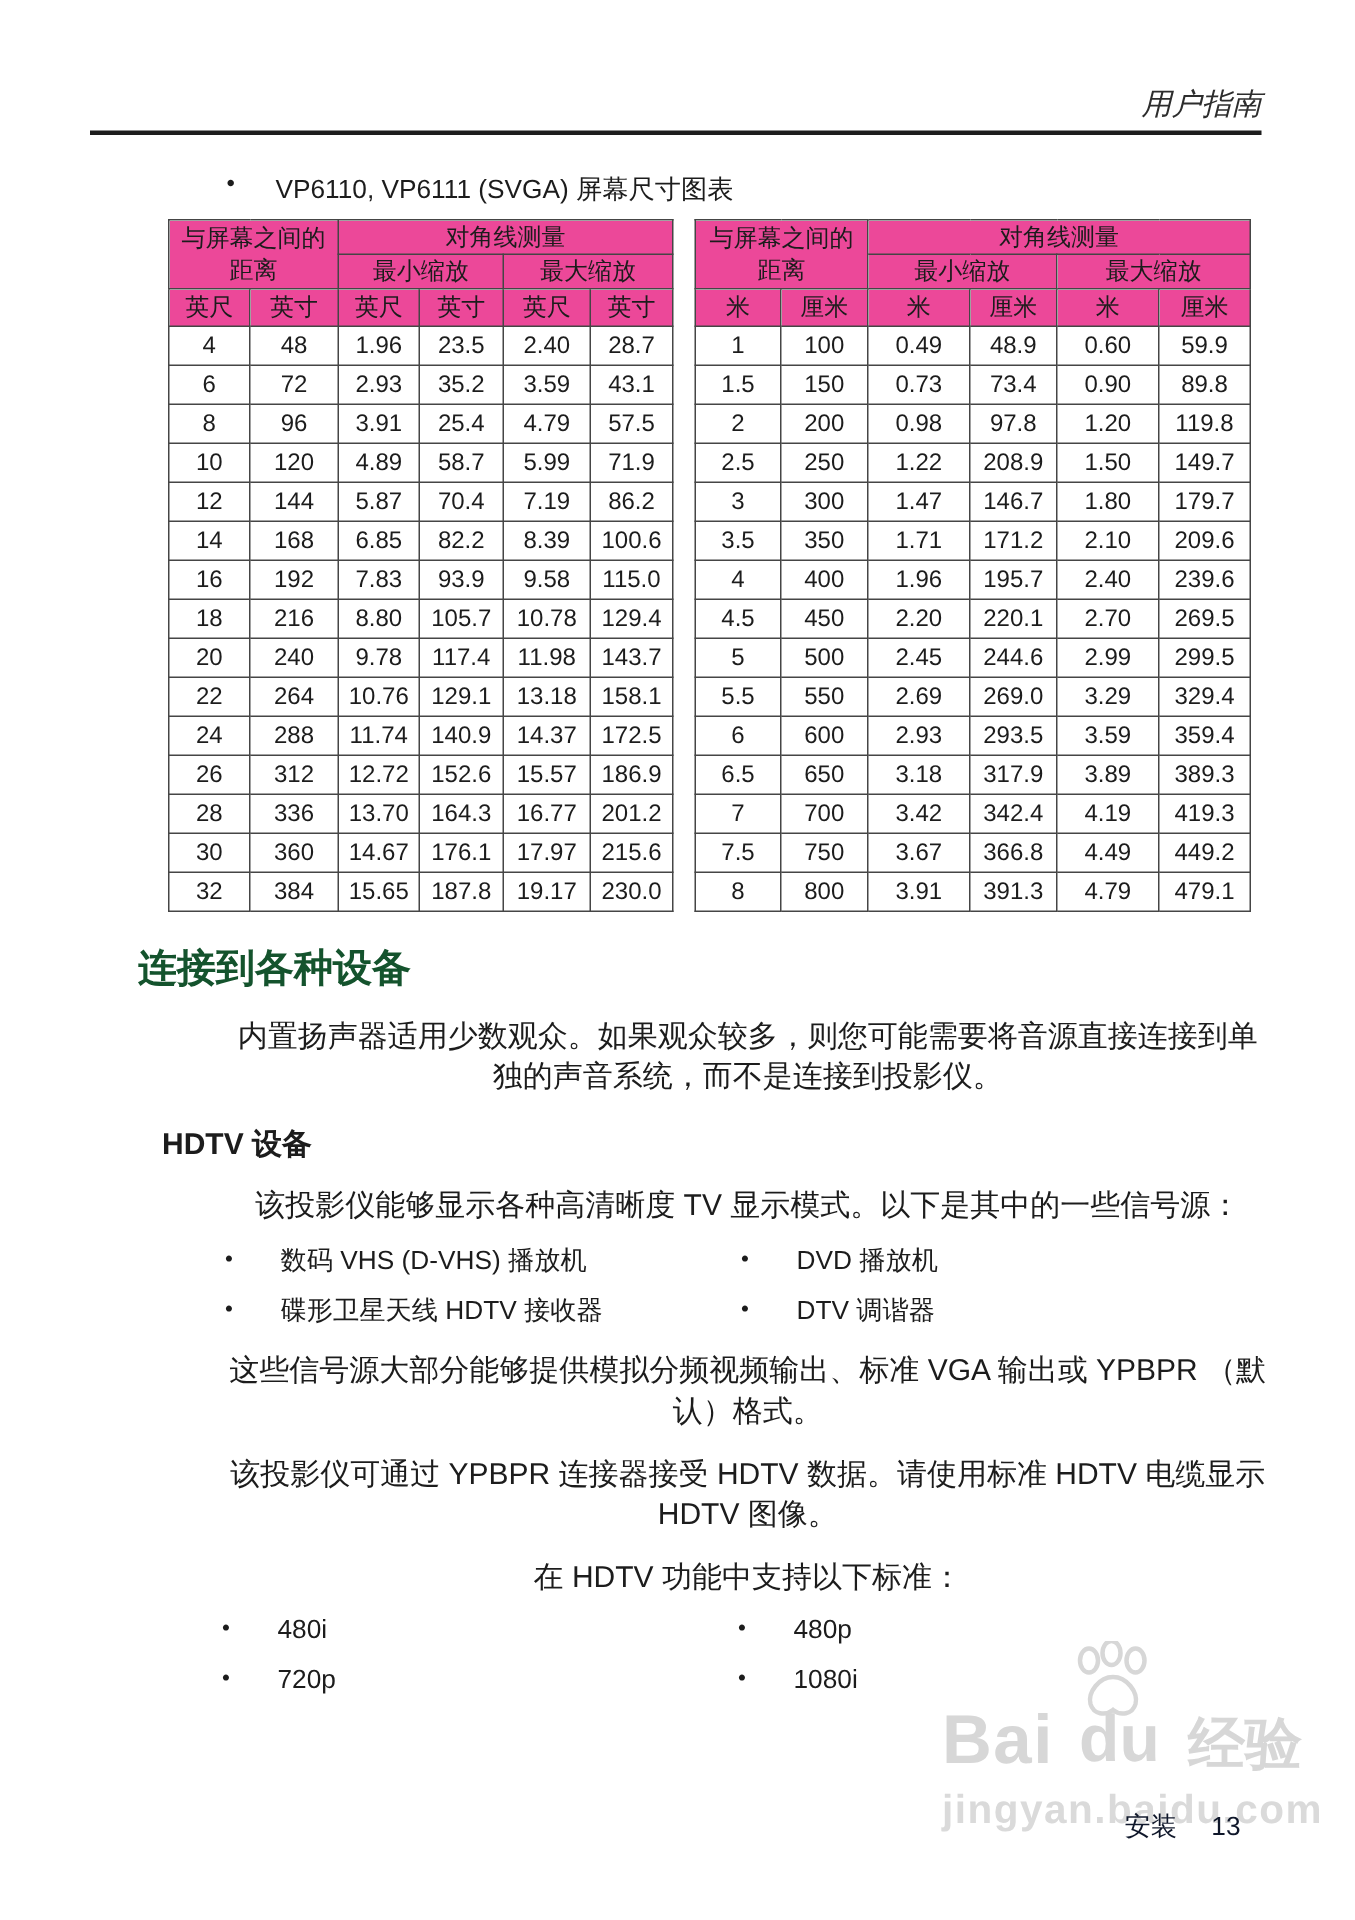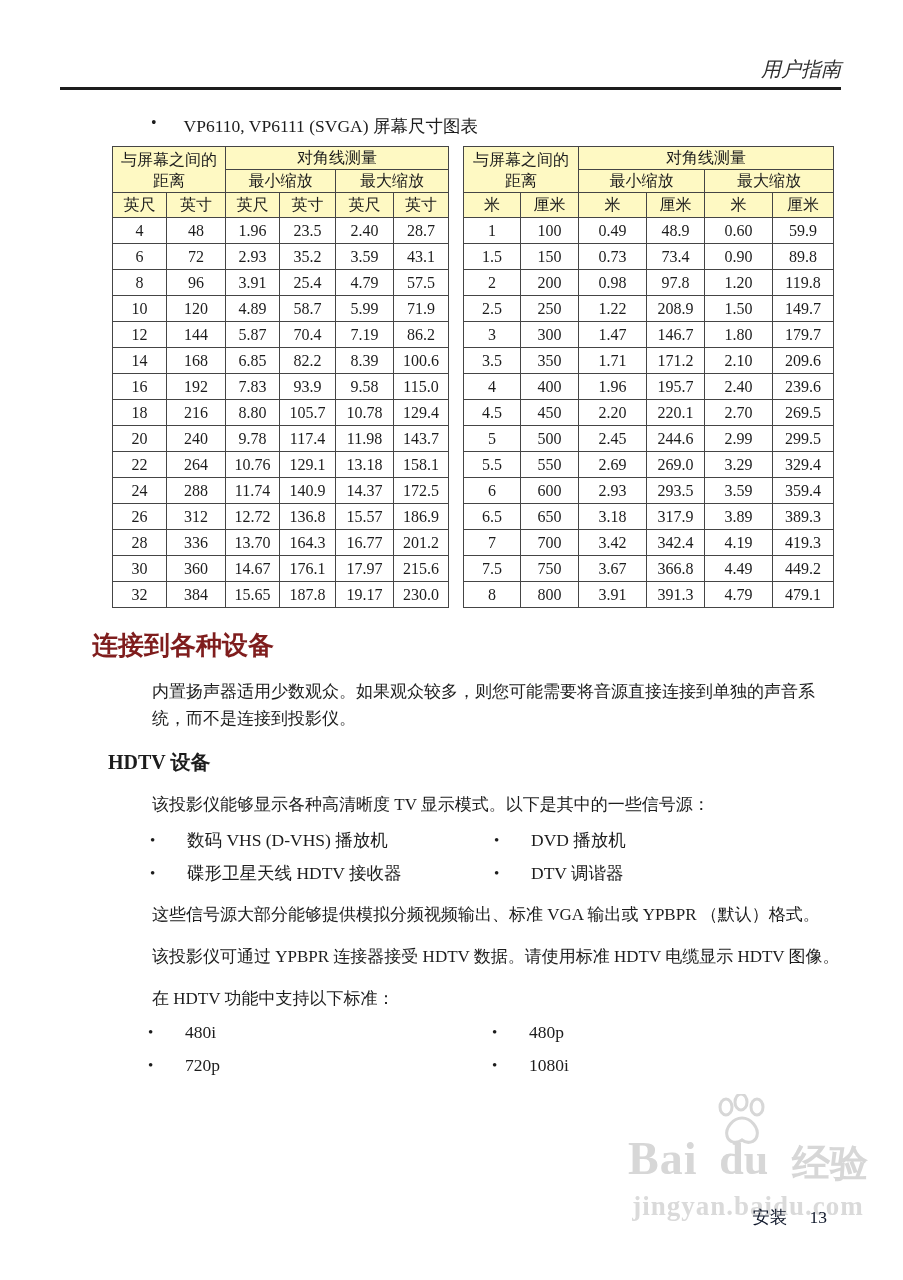--- a/index.html
+++ b/index.html
@@ -1,44 +1,44 @@
 <!DOCTYPE html>
 <html><head>
 <meta charset="utf-8">
 <style>
   html,body { margin:0; padding:0; background:#ffffff; }
   .page {
     position:relative; width:903px; height:1280px; background:#ffffff;
-    font-family:Liberation Serif, serif; color:#1c1c1c;
+    font-family:Liberation Sans, sans-serif; color:#1c1c1c;
     overflow:hidden;
   }
 
   
   .doc-title { position:absolute; top:56px; right:62px; font-size:20px; font-style:italic; color:#2d2d2d; }
   .header-rule { position:absolute; top:87px; left:60px; width:781px; height:3px; background:#1d1d1d; }
 
   
   .chart-title-line { position:absolute; top:114px; left:151px; display:flex; align-items:flex-start; font-size:17.5px; }
   .chart-title-line .bullet { margin-right:27px; font-size:16px; }
 
   
   .tables-wrap { position:absolute; top:146px; left:112px; display:flex; gap:14px; }
   table.size-chart { border-collapse:collapse; table-layout:fixed; font-size:16px; text-align:center; }
   table.size-chart th, table.size-chart td { border:1px solid #454545; padding:0; font-weight:400; overflow:hidden; white-space:nowrap; }
-  table.size-chart thead th { background:#fef9c3; }
+  table.size-chart thead th { background:#ec4899; }
   table.size-chart .hrow1 th { height:22px; }
   table.size-chart .hrow2 th { height:22px; }
   table.size-chart .urow th  { height:24px; }
   table.size-chart tbody td  { height:25px; background:#ffffff; }
   .dist-cell { line-height:21px; font-size:16px; }
 
   
   .content { position:absolute; top:628px; left:0; width:903px; }
-  .section-heading { margin:0 0 0 92px; font-size:26px; font-weight:700; color:#7f1d1d; }
-  .para { margin:15px 58px 0 152px; font-size:17px; line-height:27px; }
+  .section-heading { margin:0 0 0 92px; font-size:26px; font-weight:700; color:#14532d; }
+  .para { margin:15px 58px 0 152px; font-size:20px; line-height:27px;text-align:center; }
   .sub-heading { margin:17px 0 0 108px; font-size:20px; font-weight:700; }
   .bullet-grid { margin:9px 58px 0 150px; display:grid; grid-template-columns:344px auto; row-gap:7px; font-size:17.5px; line-height:26px; }
   .bullet-item { display:flex; }
   .bullet-item .bullet { width:37px; flex:0 0 37px; font-size:15px; }
   .standards-grid { margin:7px 58px 0 148px; }
 
   
   .watermark { position:absolute; left:628px; top:1136px; width:240px; color:#d7d7d7; text-align:center; user-select:none; }
   .wm-logo { display:flex; align-items:flex-end; justify-content:space-between; line-height:1; }
   .wm-bai { font-size:46px; font-weight:700; letter-spacing:1px; }
@@ -181,21 +181,21 @@
             <td>288</td>
             <td>11.74</td>
             <td>140.9</td>
             <td>14.37</td>
             <td>172.5</td>
           </tr>
           <tr>
             <td>26</td>
             <td>312</td>
             <td>12.72</td>
-            <td>136.8</td>
+            <td>152.6</td>
             <td>15.57</td>
             <td>186.9</td>
           </tr>
           <tr>
             <td>28</td>
             <td>336</td>
             <td>13.70</td>
             <td>164.3</td>
             <td>16.77</td>
             <td>201.2</td>

